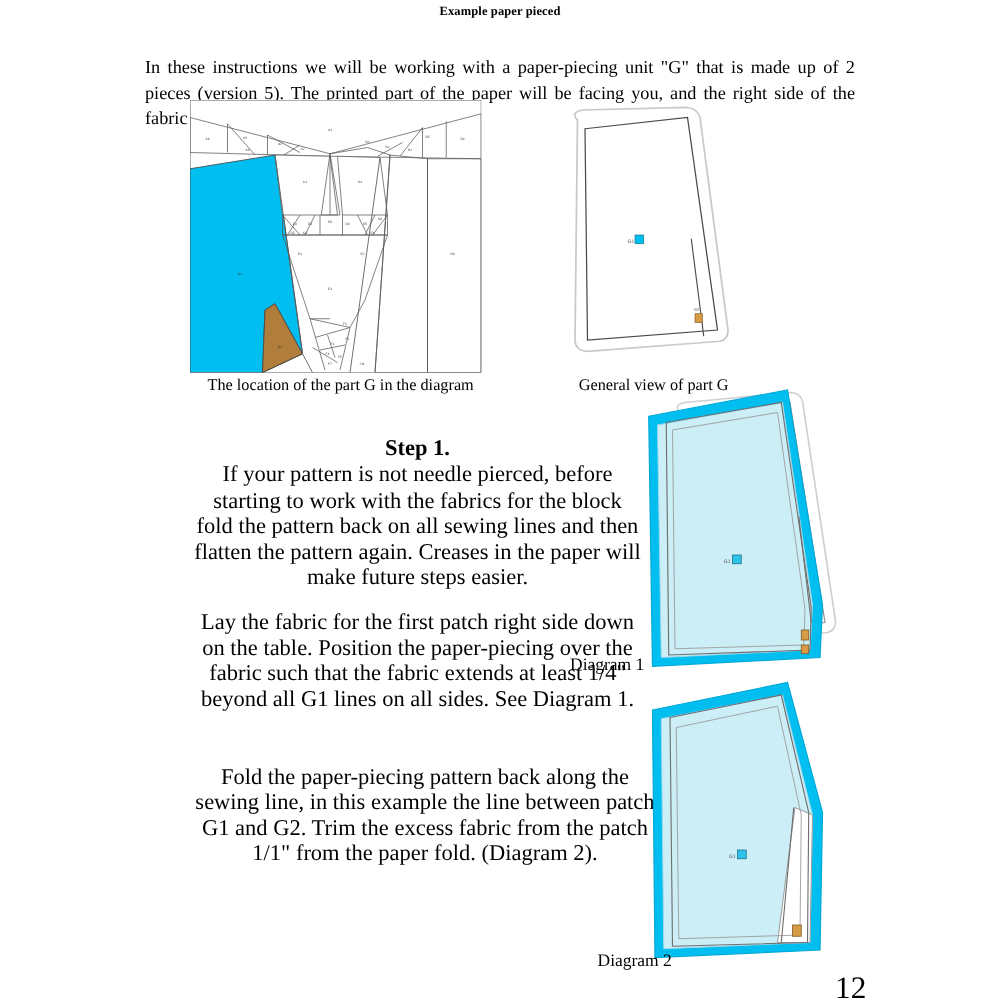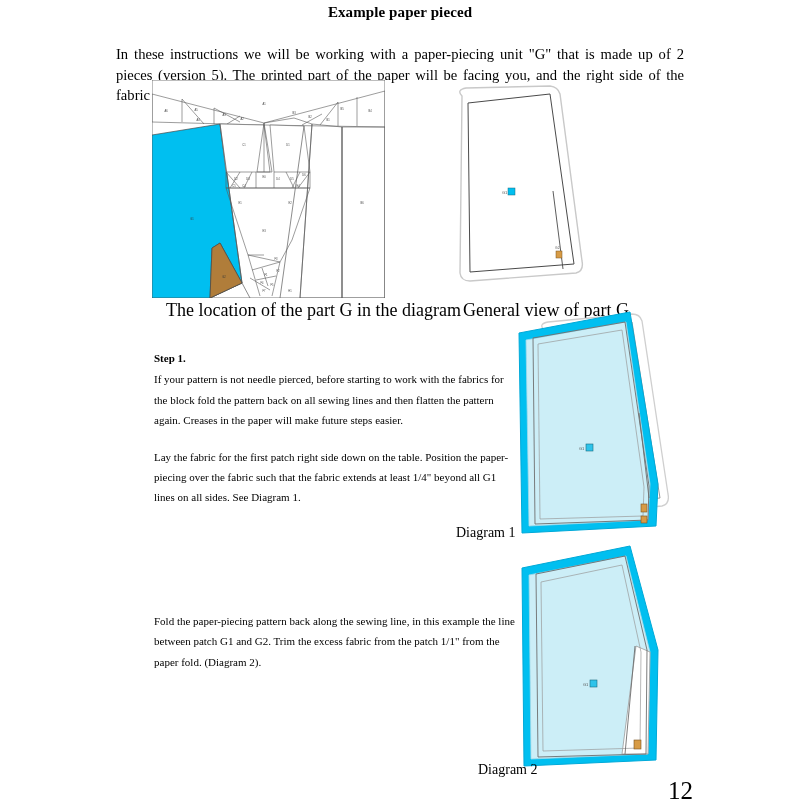--- a/index.html
+++ b/index.html
@@ -20,21 +20,21 @@
     position: absolute;
     inset: 0;
   }
 
   
   .doc-title {
     position: absolute;
     left: 0; right: 0;
     top: 4px;
     text-align: center;
-    font-size: 15px;
+    font-size: 10px;
     font-weight: bold;
     letter-spacing: 0.1px;
   }
 
   .intro {
     position: absolute;
     left: 116px;
     top: 24px;
     width: 568px;
     font-size: 14.6px;
@@ -55,31 +55,32 @@
   .fig-block-right {
     position: absolute;
     left: 450px;
     top: 83px;
     width: 140px;
     height: 215px;
   }
 
   .cap {
     position: absolute;
-    font-size: 18px;
+    font-size: 13px;
     white-space: nowrap;
   }
   .cap-left  { left: 166px; top: 300px; }
   .cap-right { left: 463px; top: 300px; }
 
   
   .step {
     position: absolute;
-    font-size: 11px;
+    font-size: 18px;
     line-height: 20.4px;
+    text-align: center;
   }
   .step-head {
     font-weight: bold;
     display: block;
     margin-bottom: 1px;
   }
   .step1 { left: 154px; top: 348px; width: 360px; }
   .step2 { left: 154px; top: 611px; width: 372px; }
 
   .step p { margin: 0; }

